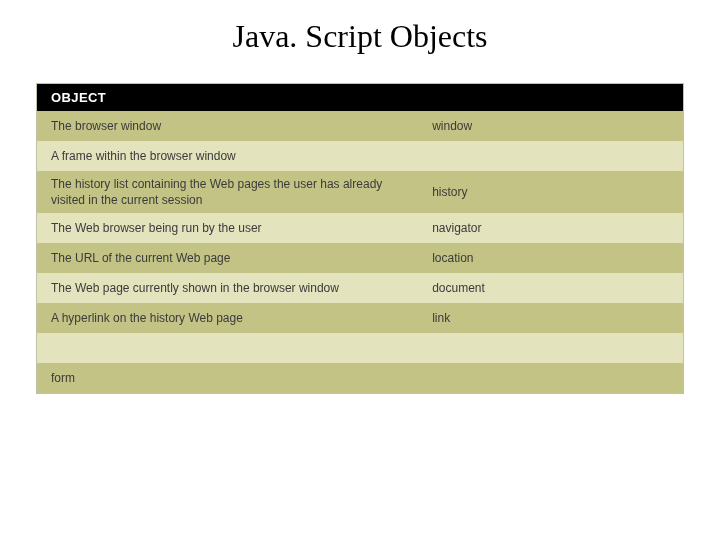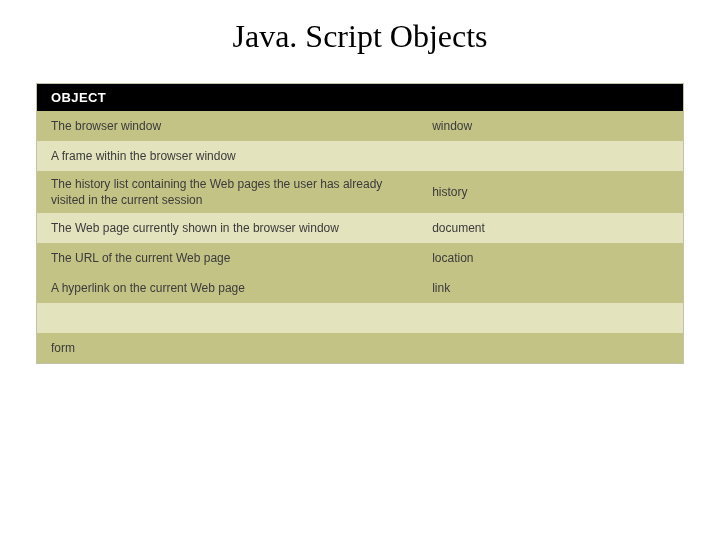--- a/index.html
+++ b/index.html
@@ -69,29 +69,33 @@
     <div class="col-name">window</div>
   </div>
   <div class="tbody-row light">
     <div class="col-obj">A frame within the browser window</div>
   </div>
   <div class="tbody-row dark tall">
     <div class="col-obj">The history list containing the Web pages the user has already visited in the current session</div>
     <div class="col-name">history</div>
   </div>
   <div class="tbody-row light">
-    <div class="col-obj">The Web page currently shown in the browser window</div>
-    <div class="col-name">document</div>
+    <div class="col-obj">The Web browser being run by the user</div>
+    <div class="col-name">navigator</div>
   </div>
   <div class="tbody-row dark">
     <div class="col-obj">The URL of the current Web page</div>
     <div class="col-name">location</div>
   </div>
+  <div class="tbody-row light">
+    <div class="col-obj">The Web page currently shown in the browser window</div>
+    <div class="col-name">document</div>
+  </div>
   <div class="tbody-row dark">
-    <div class="col-obj">A hyperlink on the current Web page</div>
+    <div class="col-obj">A hyperlink on the history Web page</div>
     <div class="col-name">link</div>
   </div>
   <div class="tbody-row light">
   </div>
   <div class="tbody-row dark">
     <div class="col-name">form</div>
   </div>
 </div>
 
 </body></html>

